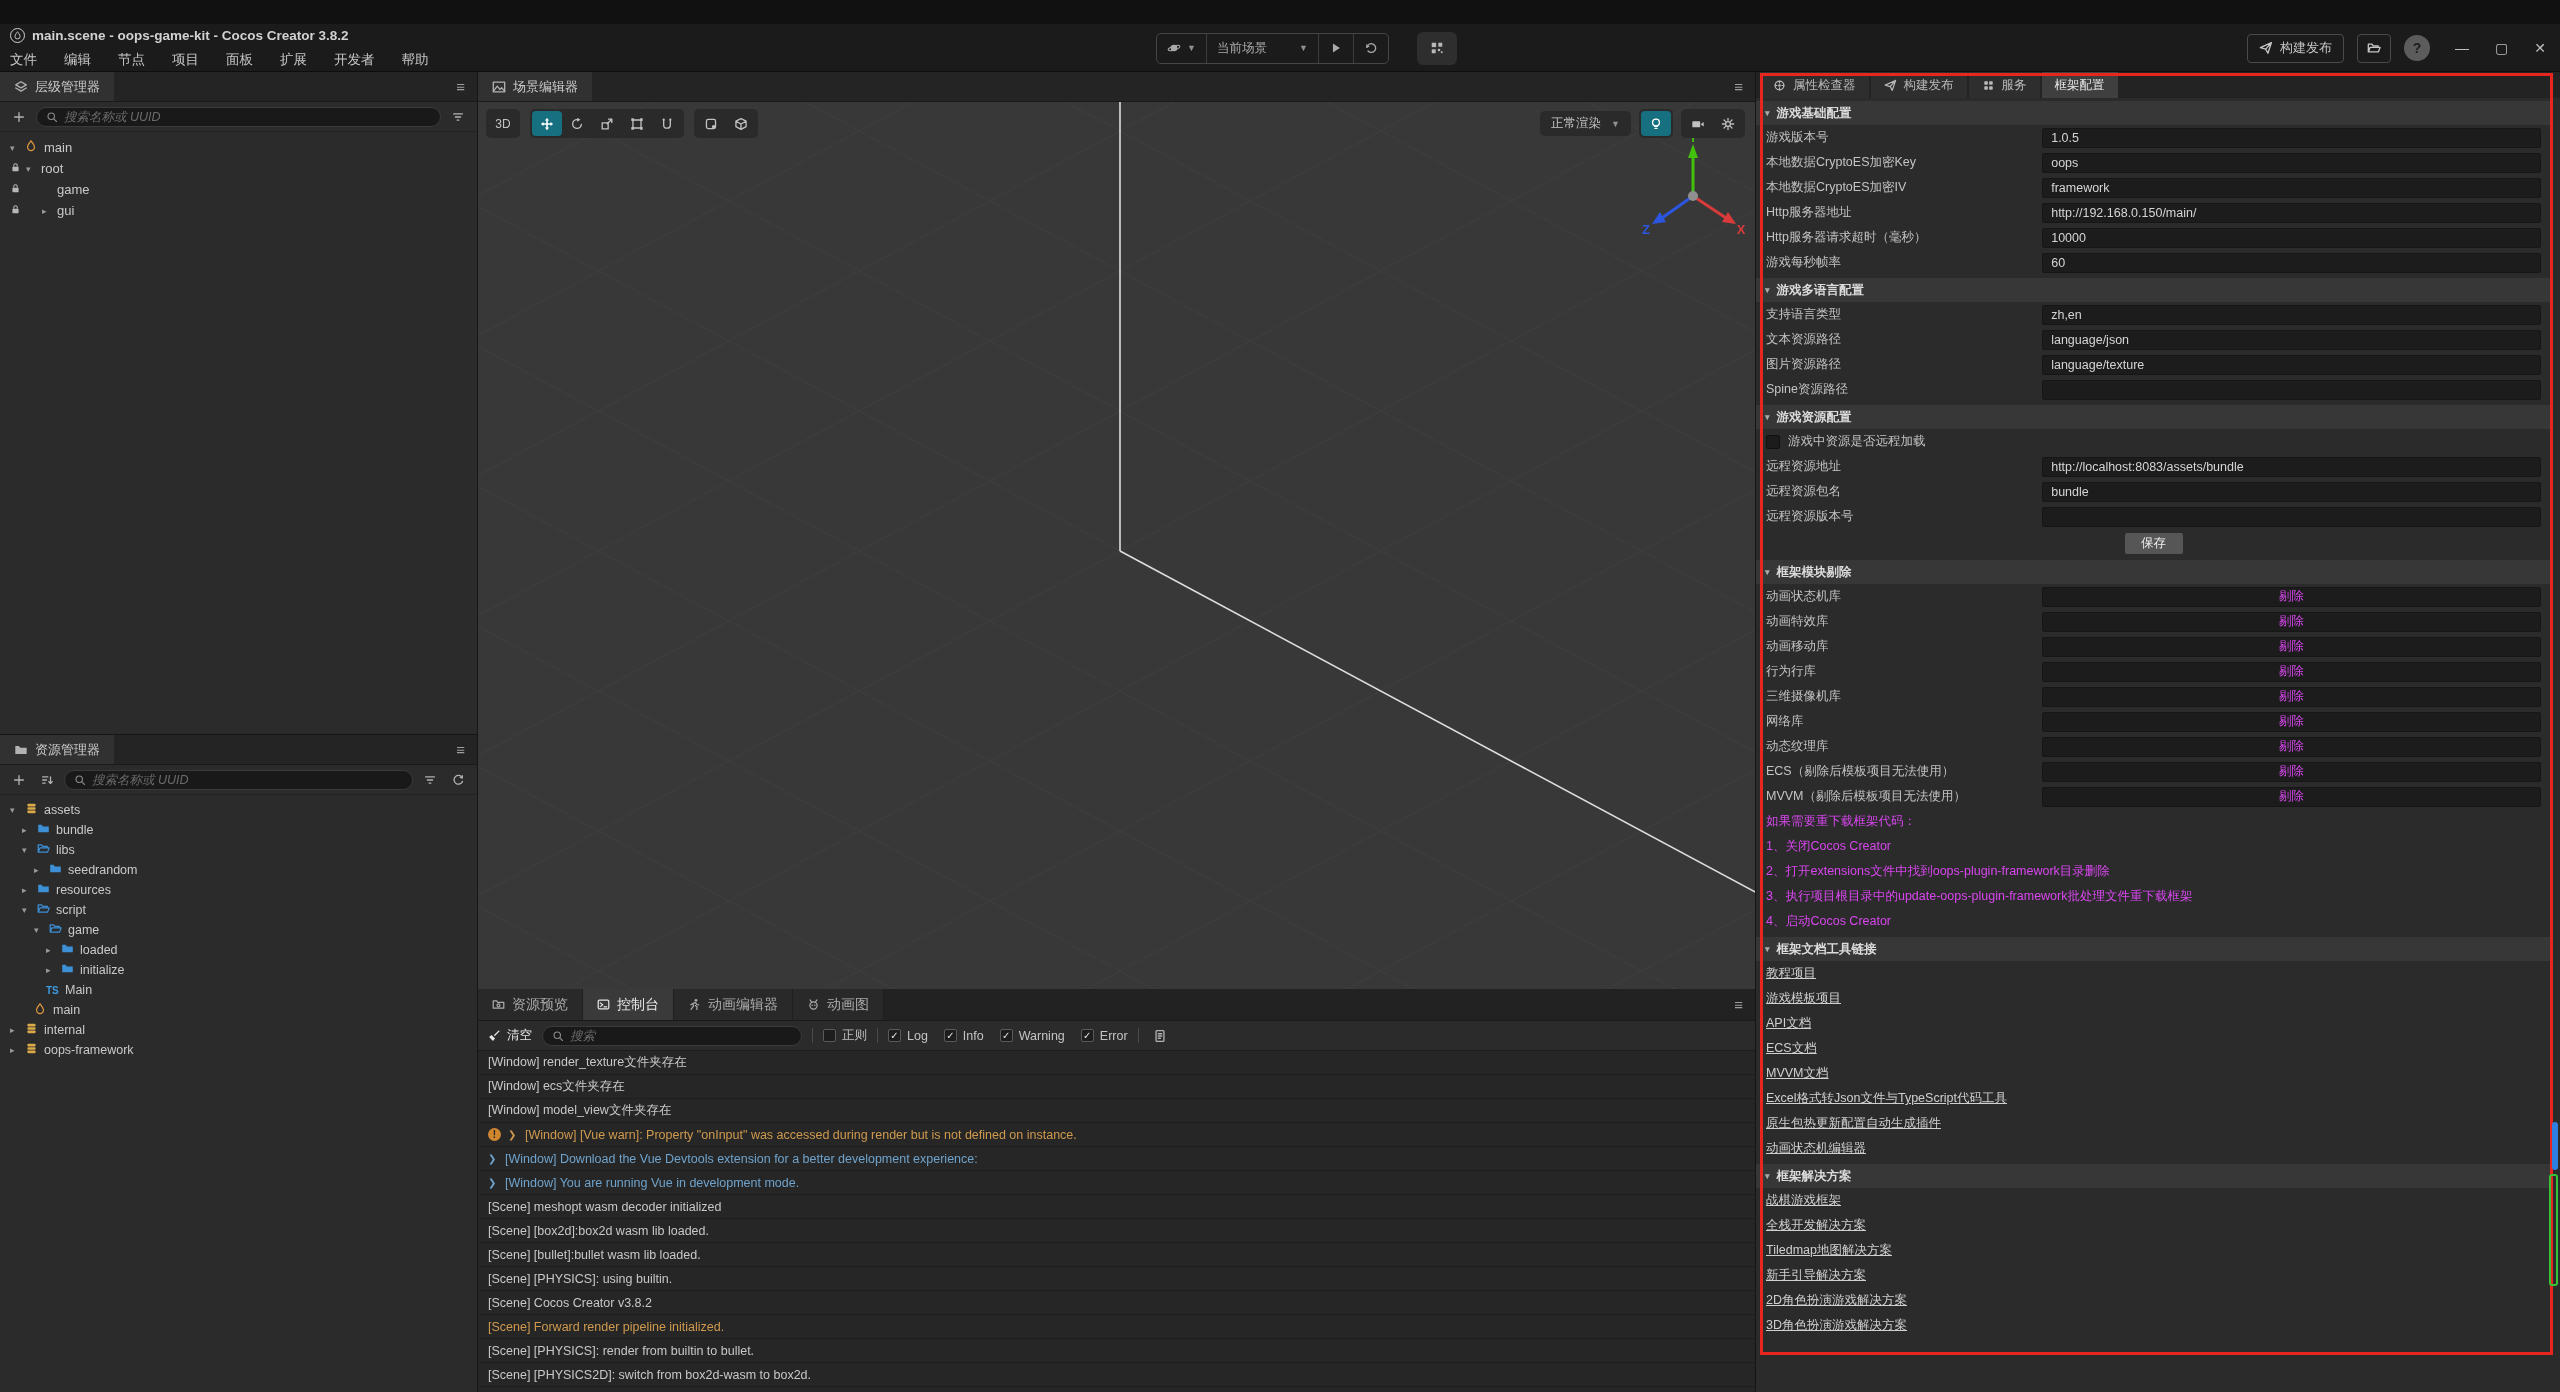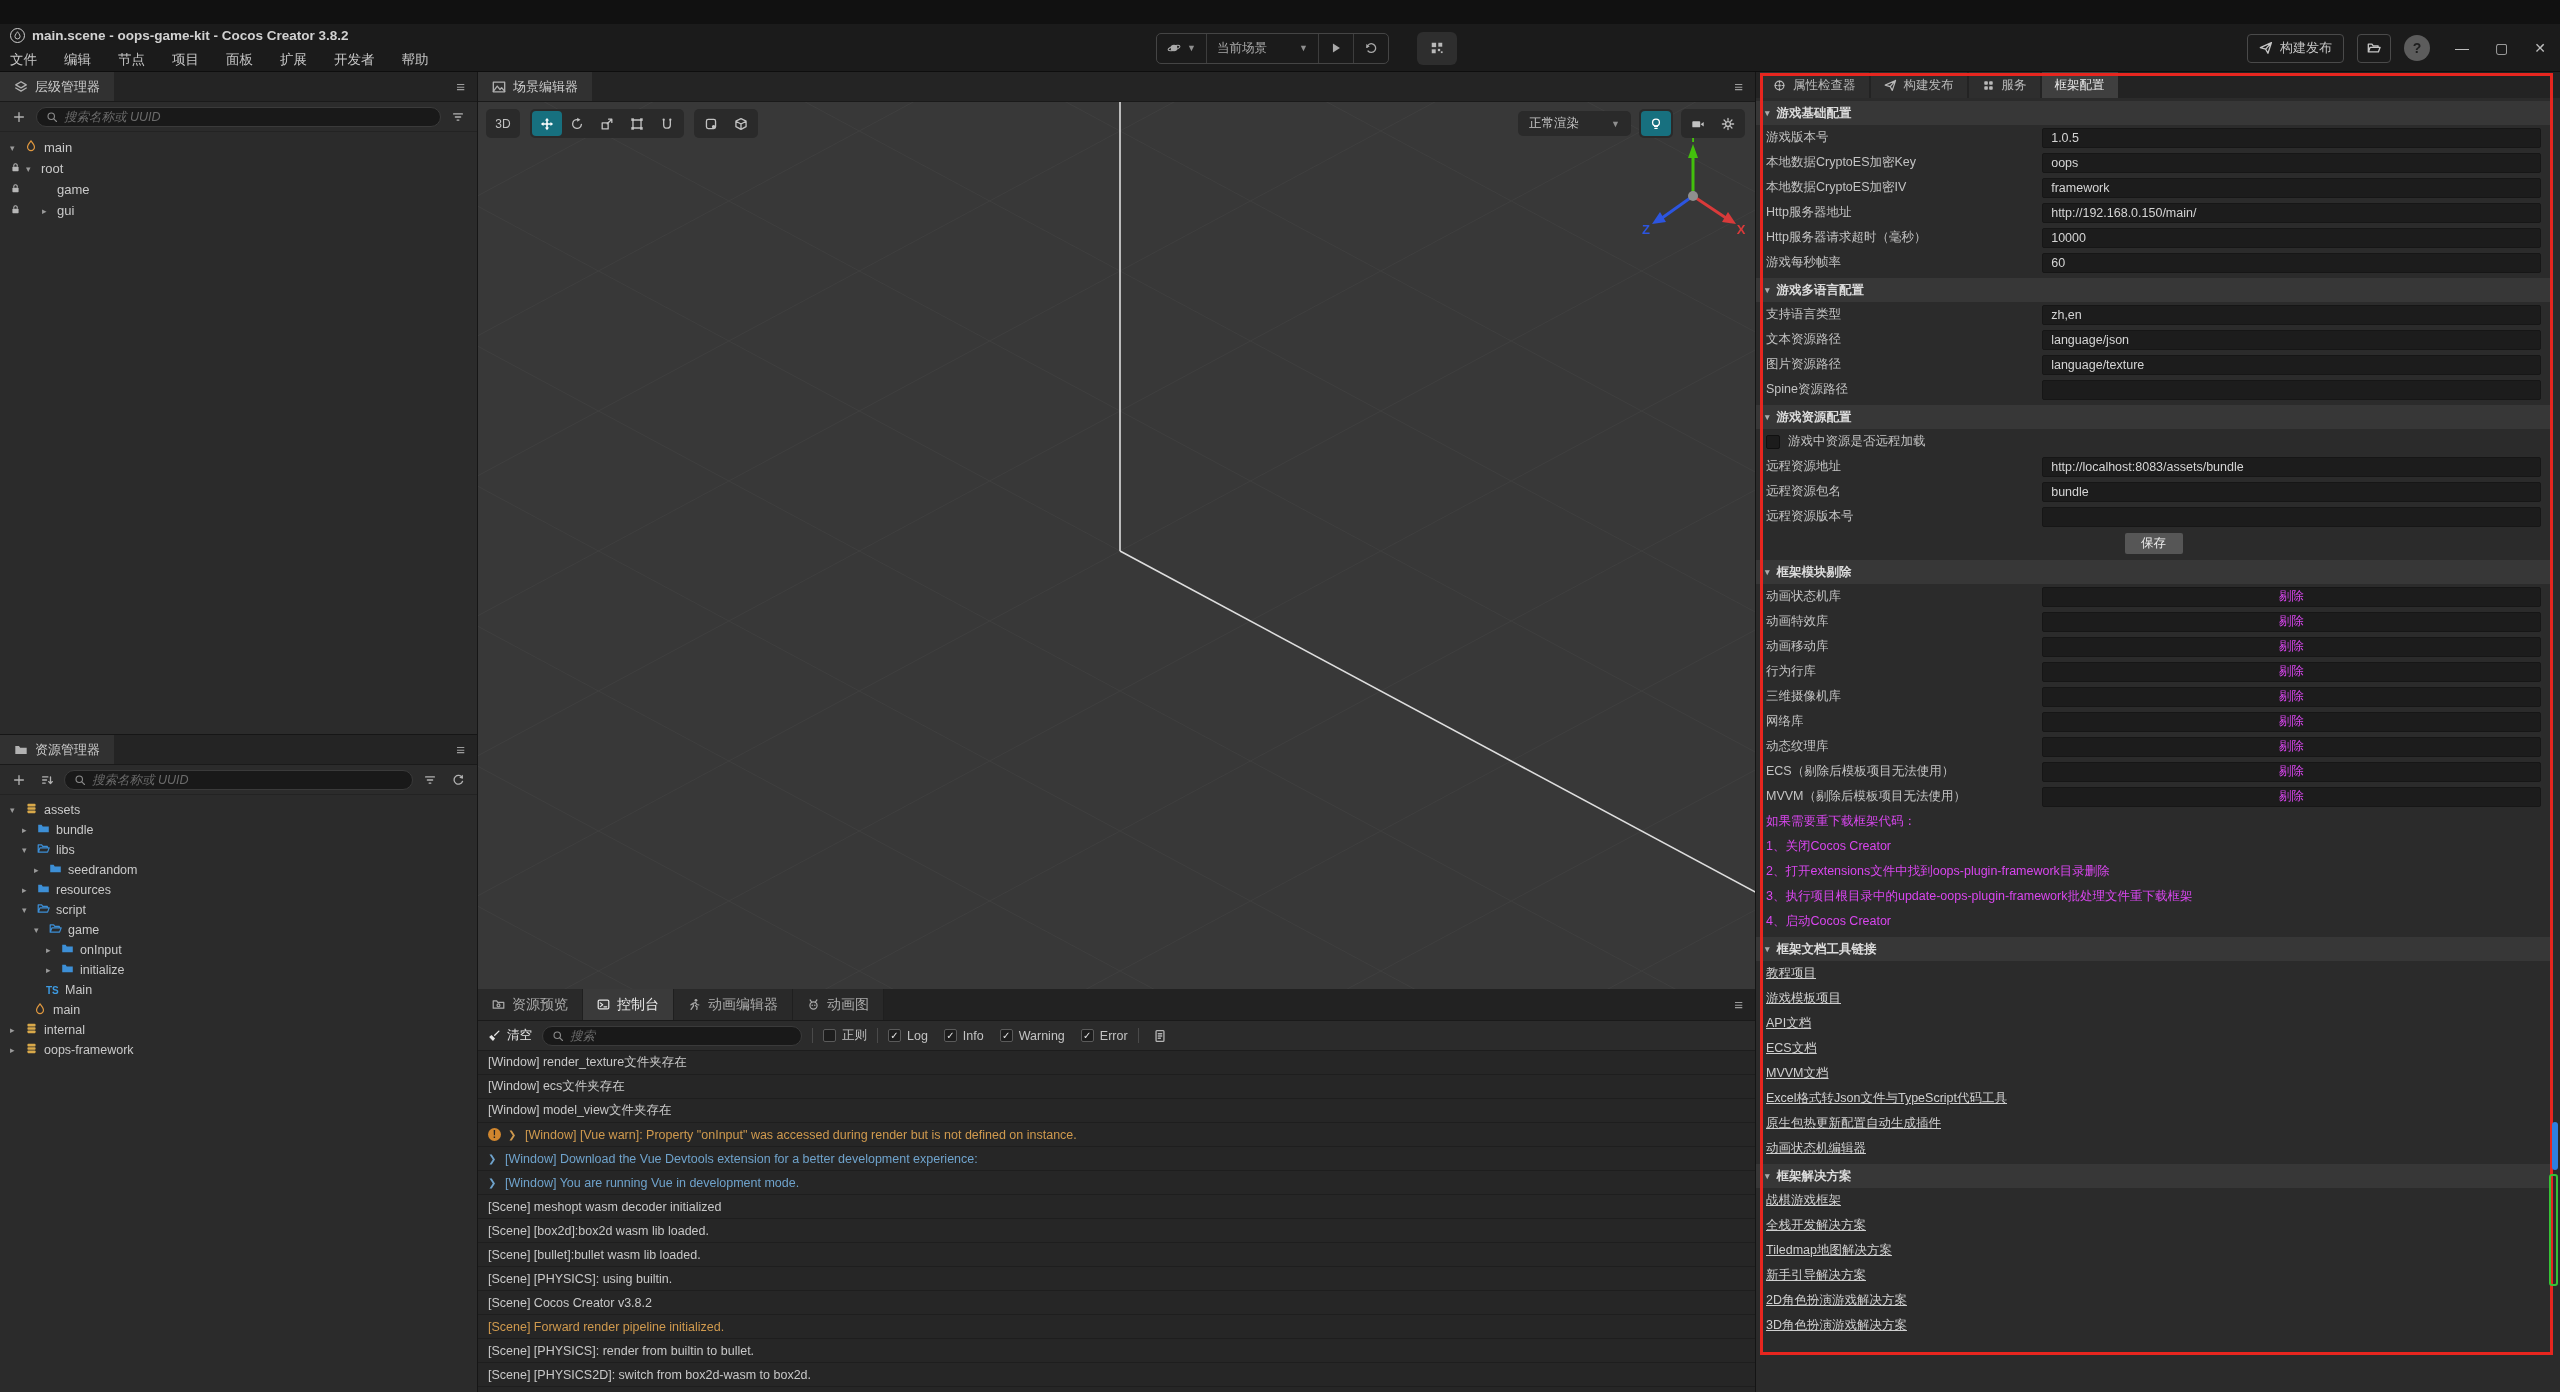--- a/index.html
+++ b/index.html
@@ -57,21 +57,21 @@
 
   
   #scene { position:absolute; left:478px; top:48px; width:1277px; height:917px; background:#383838; overflow:hidden; }
   #scene .panel-head { position:relative; z-index:3; }
   #grid-wrap { position:absolute; left:0; top:30px; right:0; bottom:0; }
   .scene-toolbar { position:absolute; left:8px; top:37px; display:flex; gap:10px; z-index:4; }
   .tool-group { display:flex; background:#2a2a2a; border-radius:5px; padding:2px; }
   .tool-btn { min-width:30px; height:25px; display:flex; align-items:center; justify-content:center; color:#c2c2c2; border-radius:4px; padding:0 5px; font-size:12px; }
   .tool-btn.active { background:#17707f; color:#ffffff; }
   .scene-topright { position:absolute; right:10px; top:37px; display:flex; gap:8px; align-items:center; z-index:4; }
-  .dd-render { height:25px; background:#2a2a2a; border-radius:5px; padding:0 11px; display:flex; align-items:center; gap:32px; color:#c5c5c5; font-size:12.5px; }
+  .dd-render { height:25px; background:#2a2a2a; border-radius:5px; padding:0 11px; display:flex; align-items:center; gap:10px; color:#c5c5c5; font-size:12.5px; }
   #gizmo { position:absolute; left:1160px; top:62px; width:110px; height:120px; z-index:2; }
 
   
   #console { position:absolute; left:478px; top:965px; width:1277px; height:405px; background:#262626; display:flex; flex-direction:column; }
   .console-tabbar { height:32px; background:#222222; display:flex; align-items:stretch; border-bottom:1px solid #1a1a1a; }
   .console-tab { display:flex; align-items:center; gap:7px; padding:0 14px; color:#ababab; font-size:14px; background:#292929; border-right:1px solid #1f1f1f; }
   .console-tab.active { background:#3a3a3a; color:#e6e6e6; }
   .console-toolbar { height:30px; background:#2b2b2b; border-bottom:1px solid #1d1d1d; display:flex; align-items:center; gap:10px; padding:0 9px; }
   .clr-btn { display:flex; align-items:center; gap:6px; color:#e5e5e5; font-size:12.5px; }
   .console-search { width:260px; flex:none; }
@@ -425,21 +425,21 @@
           <span>game</span>
         </div>
         <div class="tree-row">
           <span style="width: 36px;"></span>
           <span class="t-chev">▸</span>
           <span class="t-icon c-folder"><span class="icon" style="width: 13px; height: 13px;">
               <svg viewBox="0 0 16 16" xmlns="http://www.w3.org/2000/svg">
                 <path d="M1.5 3.5 h4.2 l1.4 2 h7.4 v7 h-13 Z" fill="currentColor"></path>
               </svg>
             </span></span>
-          <span>onInput</span>
+          <span>loaded</span>
         </div>
         <div class="tree-row">
           <span style="width: 36px;"></span>
           <span class="t-chev">▸</span>
           <span class="t-icon c-folder"><span class="icon" style="width: 13px; height: 13px;">
               <svg viewBox="0 0 16 16" xmlns="http://www.w3.org/2000/svg">
                 <path d="M1.5 3.5 h4.2 l1.4 2 h7.4 v7 h-13 Z" fill="currentColor"></path>
               </svg>
             </span></span>
           <span>initialize</span>

